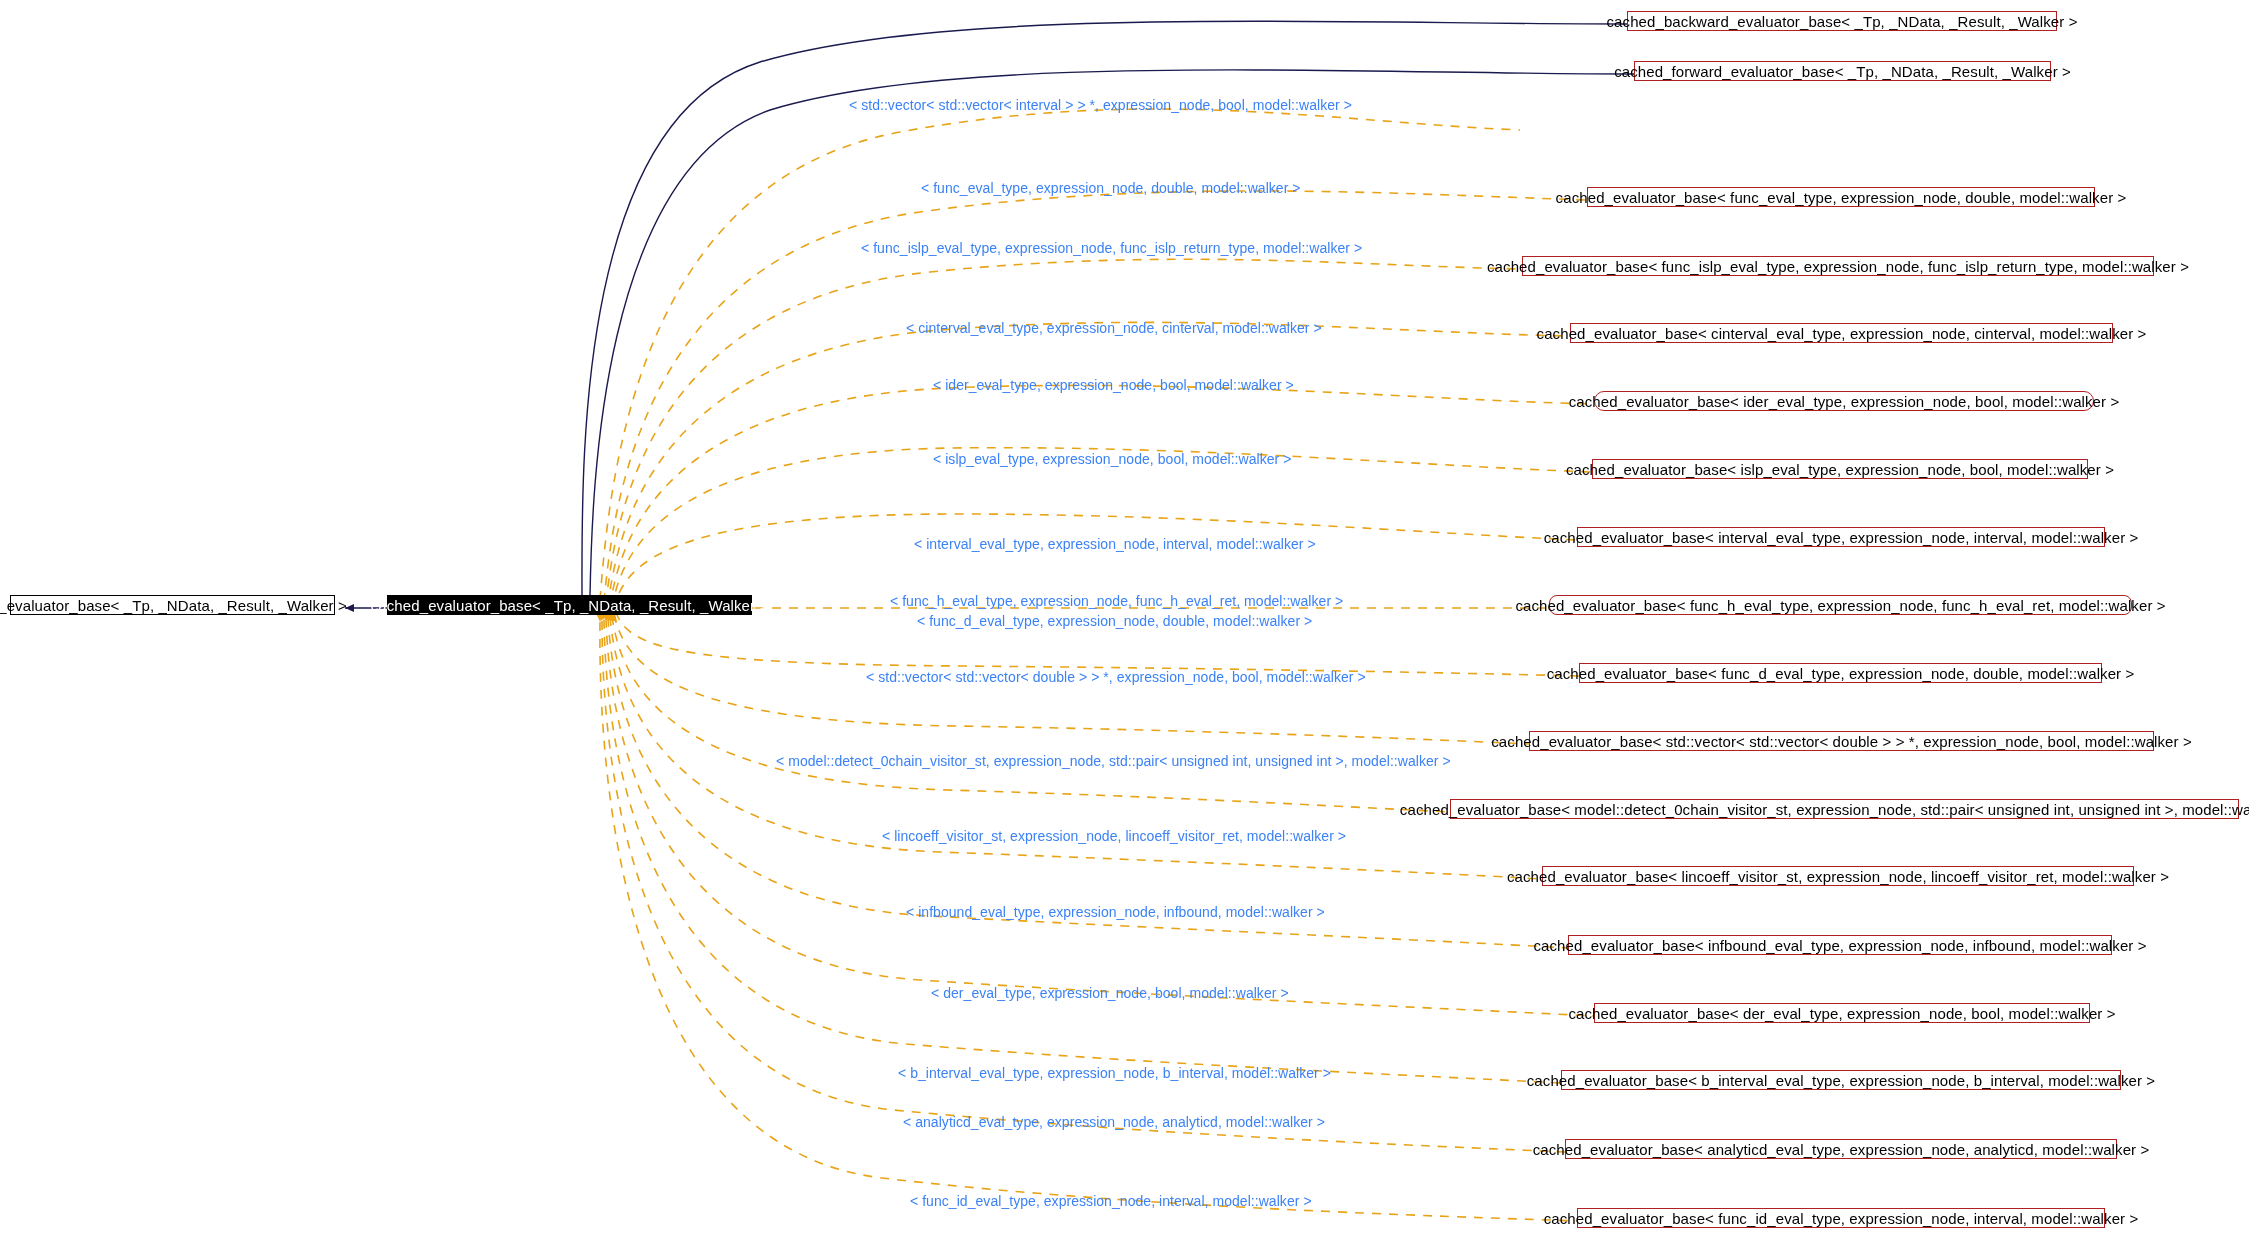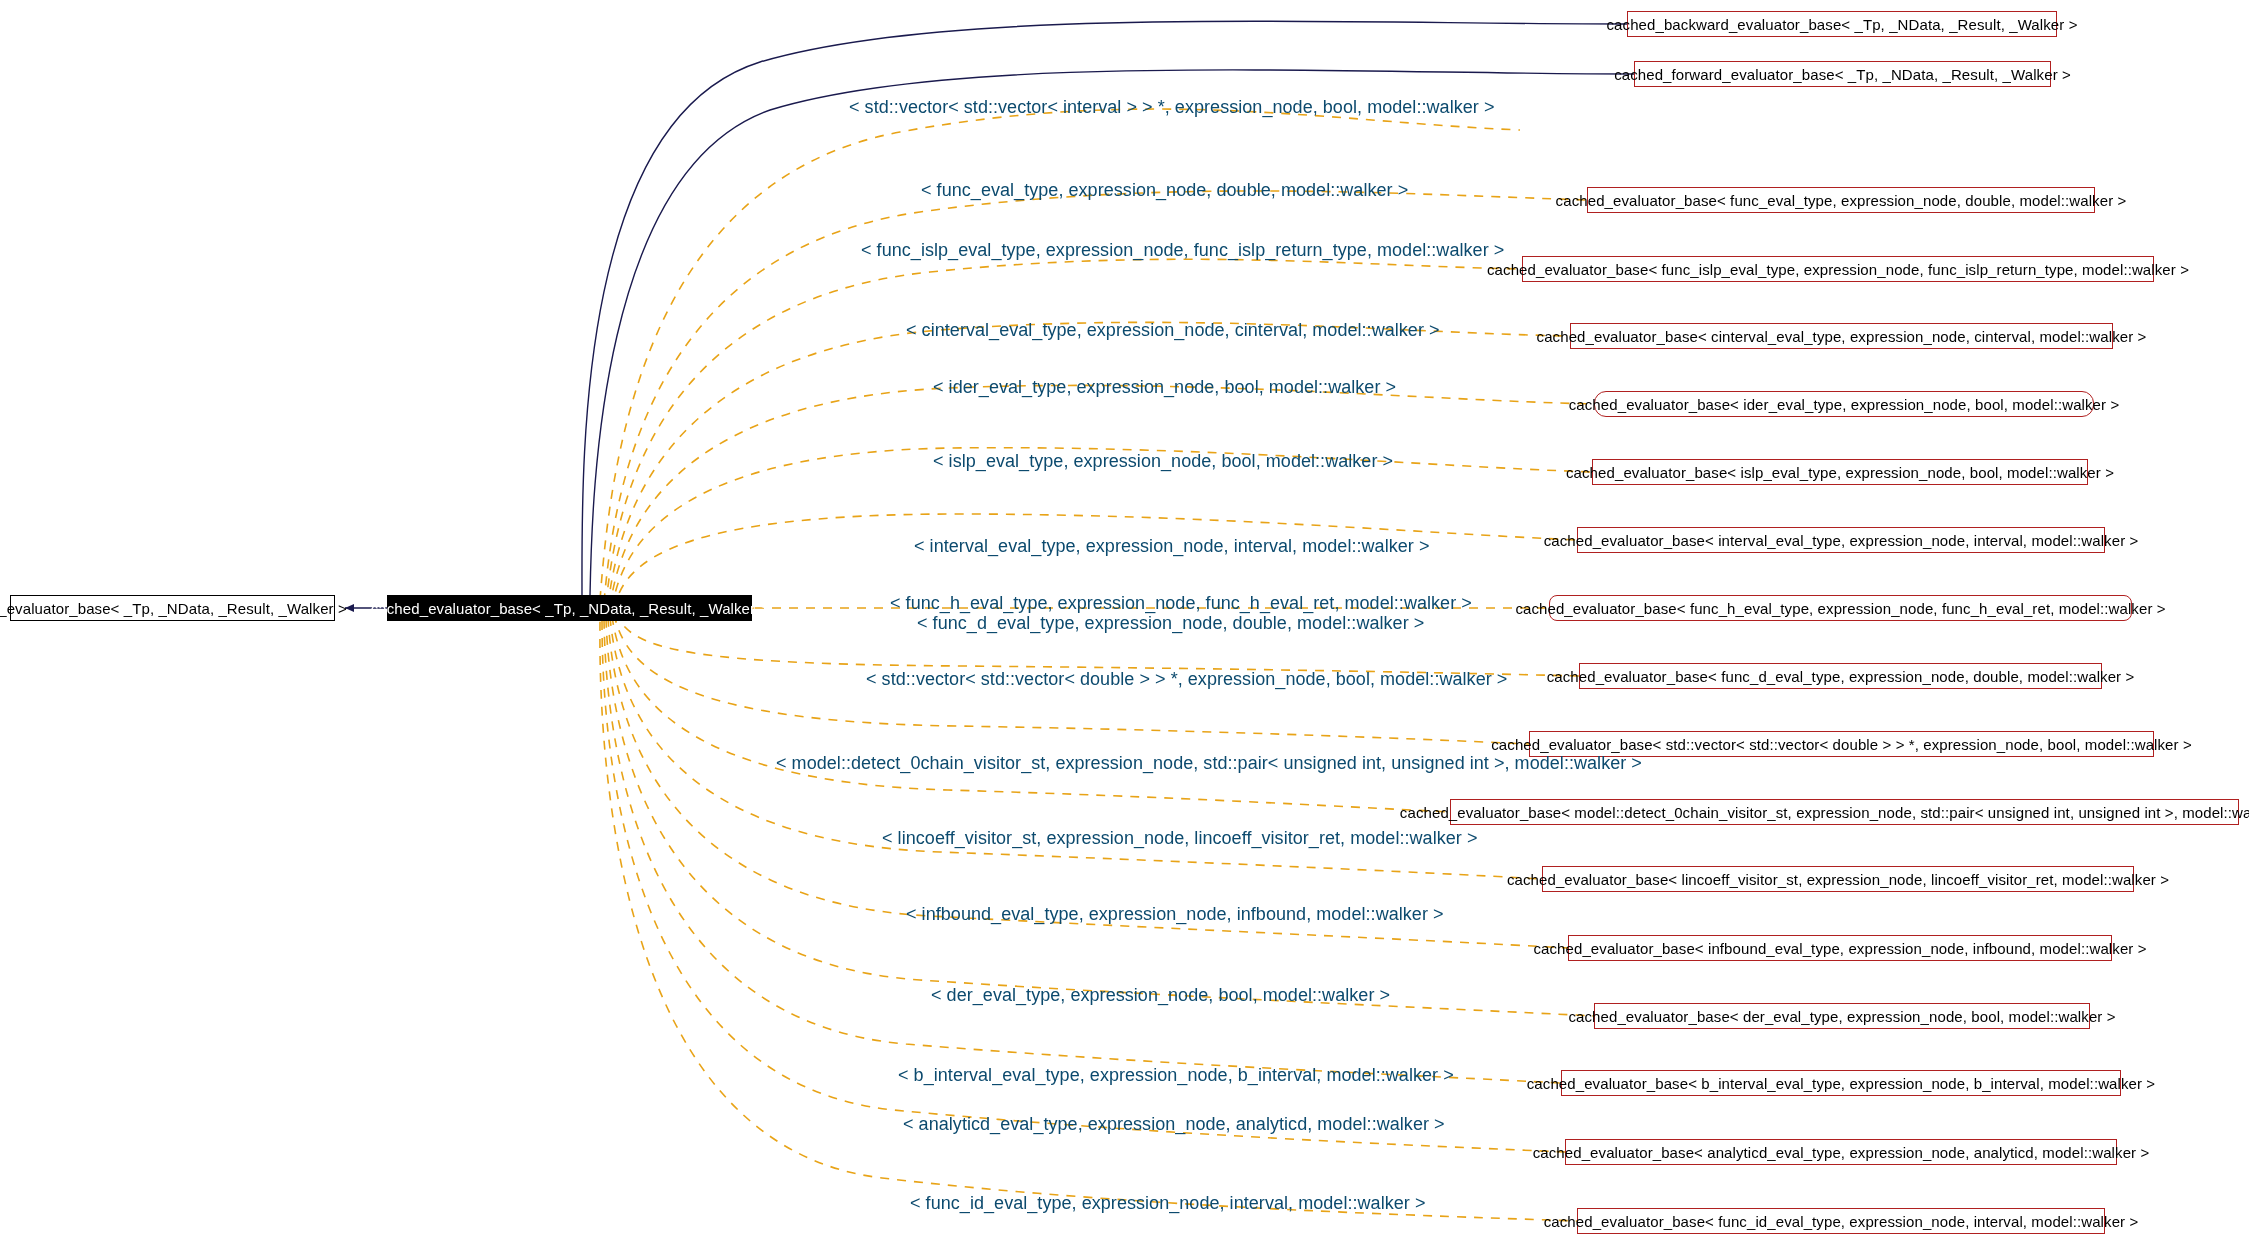--- a/index.html
+++ b/index.html
@@ -15,41 +15,41 @@
     position:absolute;
     box-sizing:border-box;
     white-space:nowrap;
     font-size:15px;
     line-height:1;
     letter-spacing:0.1px;
     display:flex;
     align-items:center;
     justify-content:center;
     padding:0 7px;
-    height:26px;
+    height:20px;
     background:#ffffff;
     color:#000000;
     border:1px solid #b02020;
   }
   .node.base{
     border:1px solid #000000;
     background:#ffffff;
     color:#000000;
   }
   .node.focus{
     border:1px solid #000000;
     background:#000000;
     color:#ffffff;
   }
   .edge-label{
     position:absolute;
     white-space:nowrap;
-    font-size:18px;
+    font-size:14px;
     line-height:1;
-    color:#0c4a6e;
+    color:#3b82f6;
     background:transparent;
     letter-spacing:0.05px;
   }
 </style>
 </head>
 <body>
 
 <div id="canvas">
 
   <svg id="edges" viewBox="0 0 2249 1250" xmlns="http://www.w3.org/2000/svg">

